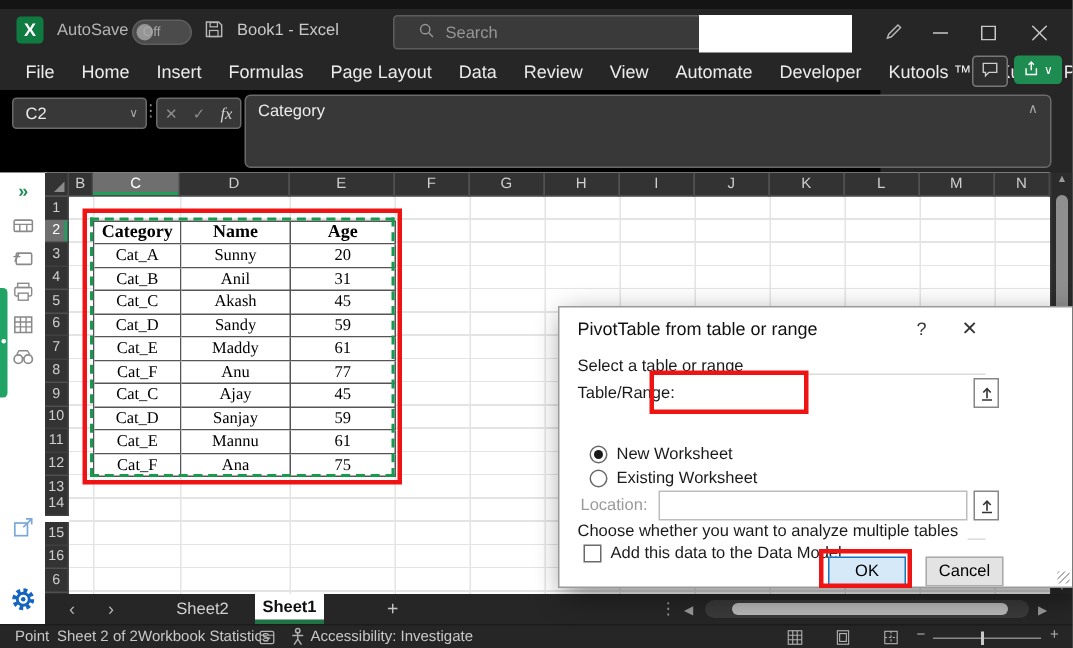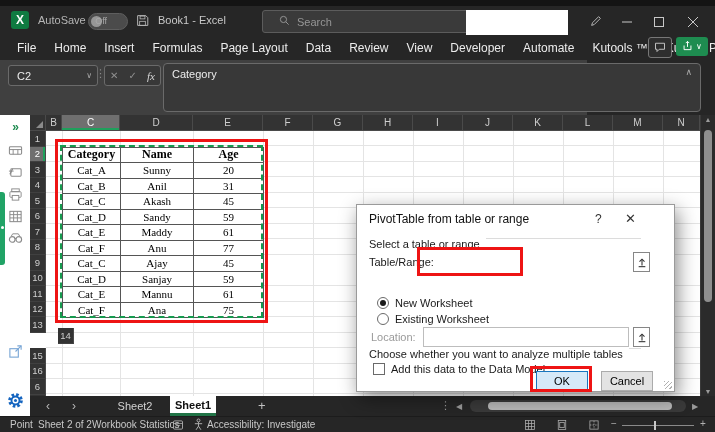--- a/index.html
+++ b/index.html
@@ -30,21 +30,21 @@
   
   .ribbonrow{left:0;top:35px;width:715px;height:25px;background:#262626;}
   .rtabs{position:absolute;left:8px;top:0;height:25px;display:flex;align-items:center;}
   .rtab{padding:0 9px;font-size:12px;color:#ececec;height:25px;display:flex;align-items:center;white-space:nowrap;}
   .comment-btn{left:648px;top:2px;width:22px;height:19px;border:1px solid #777;border-radius:3px;
                display:flex;align-items:center;justify-content:center;background:#2e2e2e;}
   .share-btn{left:676px;top:2px;width:32px;height:19px;background:#1e8c50;border-radius:3px;
              display:flex;align-items:center;justify-content:center;gap:3px;color:#fff;font-size:8px;}
 
   
-  .formularow{left:0;top:60px;width:587px;height:55px;background:#404040;}
+  .formularow{left:0;top:60px;width:587px;height:55px;background:#000000;}
   .namebox{left:8px;top:5px;width:80px;height:19px;background:#383838;border:1px solid #6a6a6a;border-radius:3px;
            display:flex;align-items:center;font-size:11px;color:#ececec;padding-left:8px;}
   .namebox .dd{position:absolute;right:5px;font-size:8px;color:#a9a9a9;}
   .fr-dots{left:95px;top:7px;color:#8a8a8a;font-size:11px;}
   .fxgroup{left:104px;top:5px;width:55px;height:19px;background:#383838;border:1px solid #6a6a6a;border-radius:3px;
            display:flex;align-items:center;justify-content:space-around;font-size:11px;}
   .fx-x{color:#8f8f8f;font-size:10px;} .fx-c{color:#8f8f8f;font-size:10px;}
   .fx-fx{color:#d6d6d6;font-style:italic;font-family:"Liberation Serif",serif;}
   .fbar{left:163px;top:3px;width:538px;height:49px;background:#383838;border:1px solid #6a6a6a;border-radius:4px;
         font-size:11px;color:#ececec;padding:4px 8px;box-sizing:border-box;}
@@ -82,26 +82,26 @@
   .redrect{border:3px solid #ee1414;z-index:30;box-sizing:border-box;}
   .red-table{left:55px;top:139px;width:213px;height:184px;}
 
   
   .vscroll{left:700px;top:115px;width:15px;height:281px;background:#2b2b2b;border-left:1px solid #3a3a3a;box-sizing:border-box;}
   .vscroll .up{position:absolute;top:1px;left:0;width:14px;text-align:center;font-size:7px;color:#9a9a9a;}
   .vscroll .dn{position:absolute;bottom:1px;left:0;width:14px;text-align:center;font-size:7px;color:#9a9a9a;}
   .vthumb{position:absolute;left:3px;top:15px;width:8px;height:172px;background:#8f8f8f;border-radius:4px;}
 
   
-  .dialog{left:356px;top:204px;width:319px;height:188px;background:#fff;border:1px solid #9a9a9a;z-index:40;
+  .dialog{left:372px;top:204px;width:344px;height:188px;background:#fff;border:1px solid #9a9a9a;z-index:40;
           box-shadow:3px 6px 18px rgba(0,0,0,.45);font-size:11px;color:#141414;box-sizing:border-box;}
   .dlg-title{position:absolute;left:12px;top:7px;font-size:12px;color:#111;}
   .dlg-help{position:absolute;left:238px;top:7px;color:#333;font-size:12px;}
   .dlg-close{position:absolute;left:268px;top:6px;color:#333;font-size:13px;}
-  .group{position:absolute;left:12px;width:272px;display:flex;align-items:flex-start;}
+  .group{position:absolute;left:12px;width:272px;display:flex;align-items:flex-end;}
   .group .txt{white-space:nowrap;color:#1a1a1a;}
   .group .ln{flex:1;height:1px;background:#dcdcdc;margin-left:6px;}
   .g1{top:33px;} .g2{top:77px;} .g3{top:143px;}
   .dlg-label{position:absolute;color:#1a1a1a;}
   .dlg-input{position:absolute;height:20px;border:1px solid #868686;box-sizing:border-box;background:#fff;
              font-size:10px;line-height:18px;padding-left:4px;color:#000;}
   .range-btn{position:absolute;width:17px;height:20px;border:1px solid #868686;box-sizing:border-box;background:#fff;
              display:flex;align-items:center;justify-content:center;}
   .radio{position:absolute;width:12px;height:12px;border:1px solid #6a6a6a;border-radius:50%;box-sizing:border-box;background:#fff;}
   .radio.on i{position:absolute;left:2px;top:2px;width:6px;height:6px;border-radius:50%;background:#1a1a1a;}
@@ -197,22 +197,22 @@
   <div class="abs ribbonrow">
     <div class="rtabs" id="ribbon-tabs">
         <div class="rtab">File</div>
         <div class="rtab">Home</div>
         <div class="rtab">Insert</div>
         <div class="rtab">Formulas</div>
         <div class="rtab">Page Layout</div>
         <div class="rtab">Data</div>
         <div class="rtab">Review</div>
         <div class="rtab">View</div>
+        <div class="rtab">Automate</div>
         <div class="rtab">Developer</div>
-        <div class="rtab">Automate</div>
         <div class="rtab">Kutools ™</div>
         <div class="rtab">Kutools Plus</div>
       </div>
     <div class="abs comment-btn">
       <span><svg width="12" height="12" viewBox="0 0 16 16">
             <path d="M2 3h12v8H7l-3 3v-3H2z" fill="none" stroke="#cfcfcf" stroke-width="1.2"></path>
           </svg></span>
     </div>
     <div class="abs share-btn">
       <span><svg width="11" height="11" viewBox="0 0 16 16">
@@ -334,21 +334,21 @@
         <div class="rowh" style="top: 62.5px;">4</div>
         <div class="rowh" style="top: 78px;">5</div>
         <div class="rowh" style="top: 93.5px;">6</div>
         <div class="rowh" style="top: 109px;">7</div>
         <div class="rowh" style="top: 124.5px;">8</div>
         <div class="rowh" style="top: 140px;">9</div>
         <div class="rowh" style="top: 155.5px;">10</div>
         <div class="rowh" style="top: 171px;">11</div>
         <div class="rowh" style="top: 186.5px;">12</div>
         <div class="rowh" style="top: 202px;">13</div>
-        <div class="rowh" style="top: 213px; margin-left: 28px;">14</div>
+        <div class="rowh" style="top: 213px;">14</div>
         <div class="rowh" style="top: 233px;">15</div>
         <div class="rowh" style="top: 248.5px;">16</div>
         <div class="rowh" style="top: 264px;">6</div>
         <div class="rowh" style="top: 279.5px;">18</div>
       </div>
     <div class="dtable" id="data-table">
         <div class="tcell th">Category</div>
         <div class="tcell th">Name</div>
         <div class="tcell th">Age</div>
         <div class="tcell">Cat_A</div>

